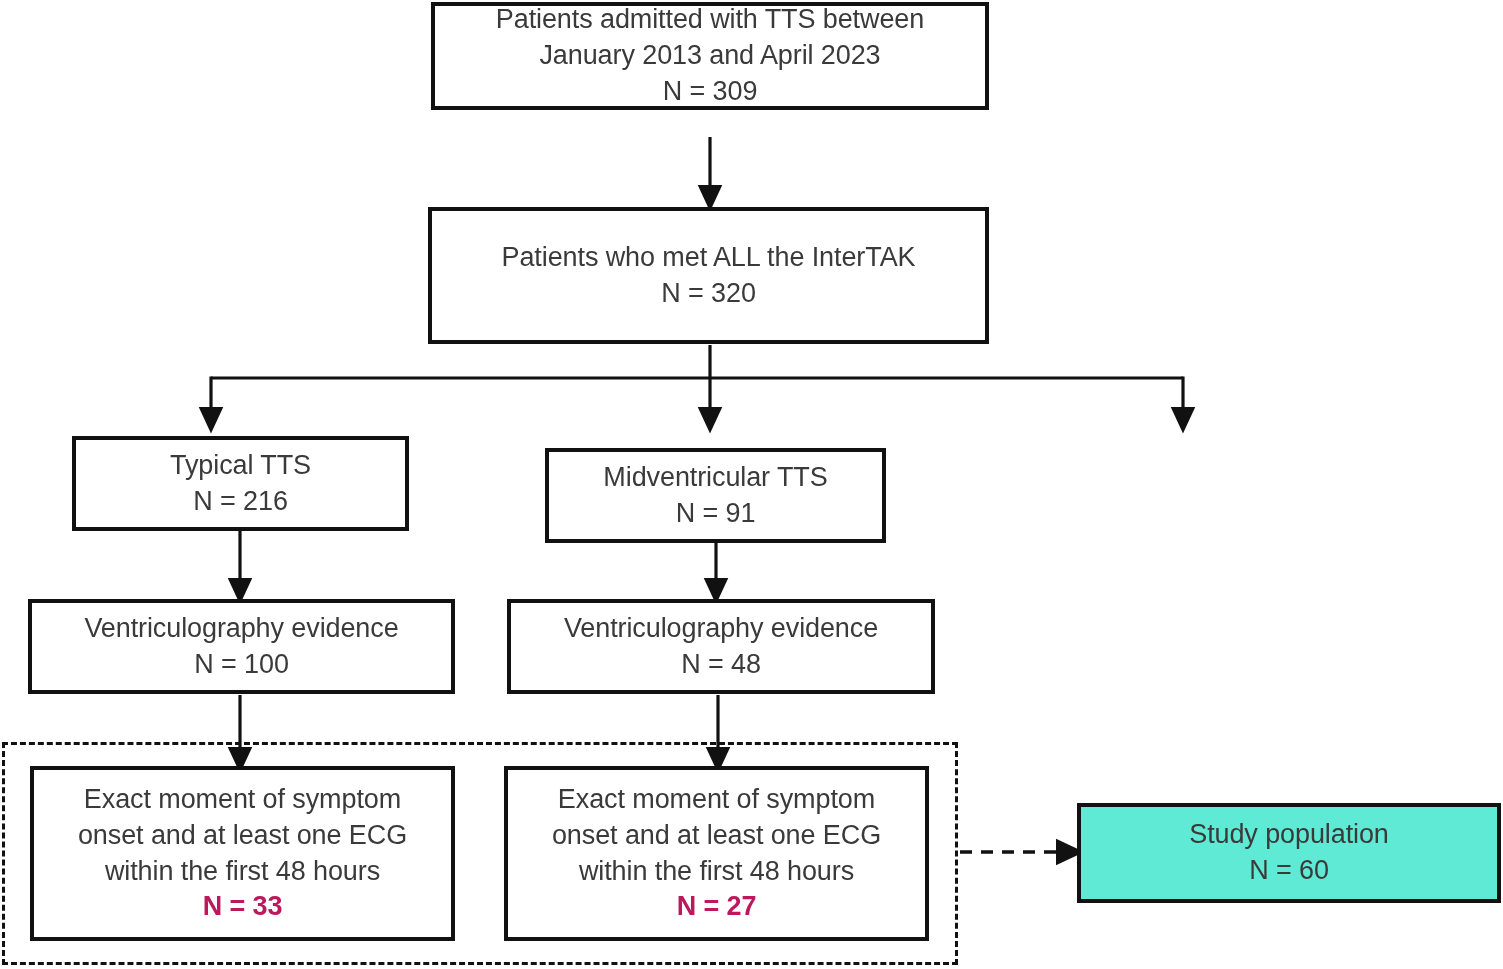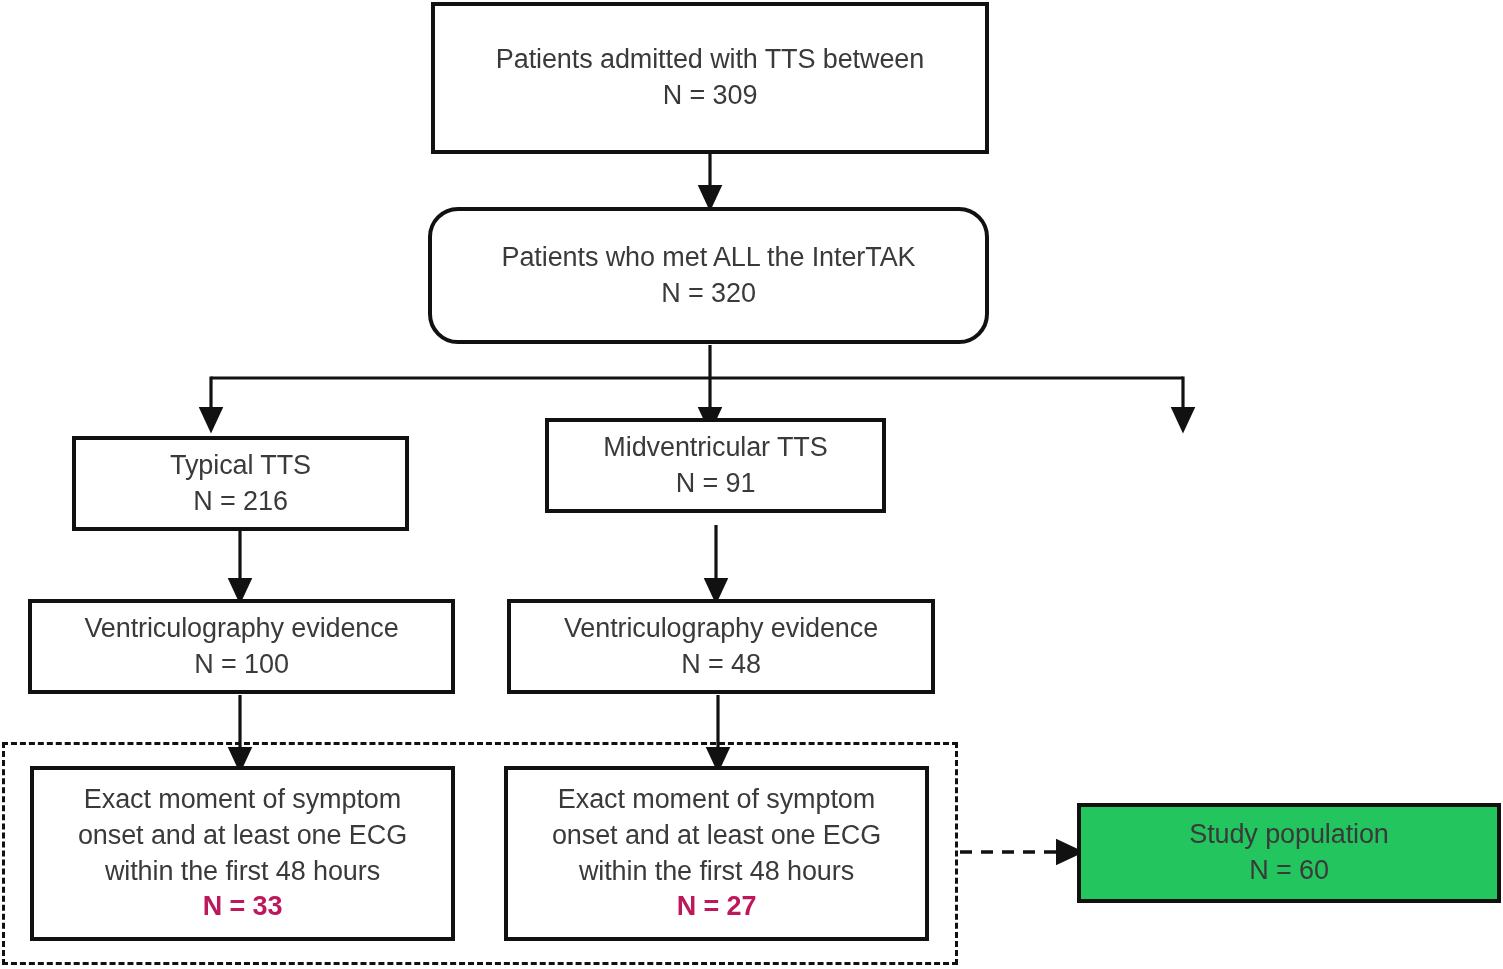--- a/index.html
+++ b/index.html
@@ -47,34 +47,34 @@
   }
   .node .count {
     display: block;
     white-space: nowrap;
   }
   .node .count.bold {
     font-weight: bold;
     color: #be185d;
   }
   .node.filled {
-    background: #22c55e;
+    background: #5eead4;
   }
   .dashed-frame {
     position: absolute;
     box-sizing: border-box;
     border: 3px dashed #111111;
     background: transparent;
     z-index: 1;
   }
   
-  #node-admitted   { left: 431px; top: 2px;   width: 558px; height: 152px; }
-  #node-intertak   { left: 428px; top: 207px; width: 561px; height: 137px; border-radius: 30px; }
+  #node-admitted   { left: 431px; top: 2px;   width: 558px; height: 108px; }
+  #node-intertak   { left: 428px; top: 207px; width: 561px; height: 137px; }
   #node-typical    { left: 72px;  top: 429px; width: 337px; height: 95px; margin-top: 7px;  }
-  #node-midvent    { left: 545px; top: 418px; width: 341px; height: 95px;  }
+  #node-midvent    { left: 545px; top: 448px; width: 341px; height: 95px;  }
   #node-othersatyp { left: 1012px;top: 429px; width: 342px; height: 95px;  }
   #node-ventriculo-left  { left: 28px;  top: 599px; width: 427px; height: 95px; }
   #node-ventriculo-right { left: 507px; top: 599px; width: 428px; height: 95px; }
   #node-exact-left  { left: 30px;  top: 766px; width: 425px; height: 175px; }
   #node-exact-right { left: 504px; top: 766px; width: 425px; height: 175px; }
   #node-study-pop   { left: 1077px;top: 803px; width: 424px; height: 100px; }
   #dashed-region    { left: 2px;   top: 742px; width: 956px; height: 223px; }
 </style>
 </head>
 <body>
@@ -121,20 +121,21 @@
       <line x1="718" y1="695" x2="718" y2="760" stroke="#111111" stroke-width="3.2" marker-end="url(#arrowhead)"></line>
     </g>
 
     <g>
       <line x1="960" y1="852" x2="1070" y2="852" stroke="#111111" stroke-width="3.4" stroke-dasharray="12,9" marker-end="url(#arrowhead-dashed)"></line>
     </g>
   </svg>
 
   <div class="node" id="node-admitted">
     <span class="line">Patients admitted with TTS between</span>
+    <span class="line">January 2013 and April 2023</span>
     <span class="count">N = 309</span>
   </div>
 
   <div class="node" id="node-intertak">
     <span class="line">Patients who met ALL the InterTAK</span>
     <span class="count">N = 320</span>
   </div>
 
   <div class="node" id="node-typical">
     <span class="line">Typical TTS</span>

